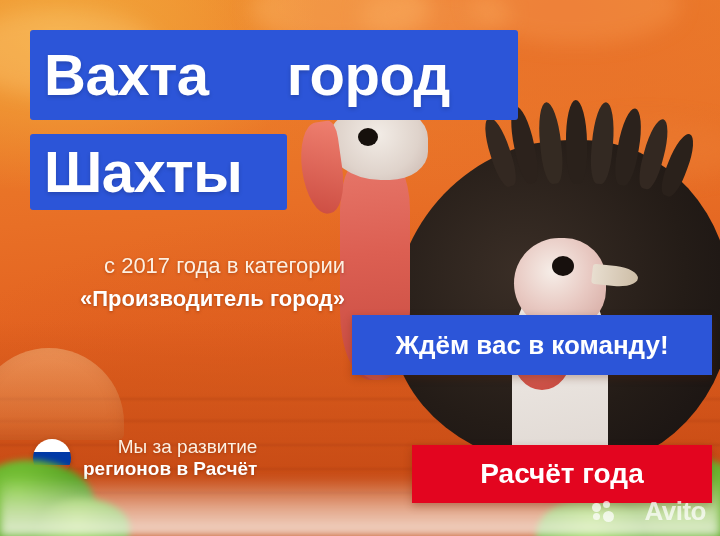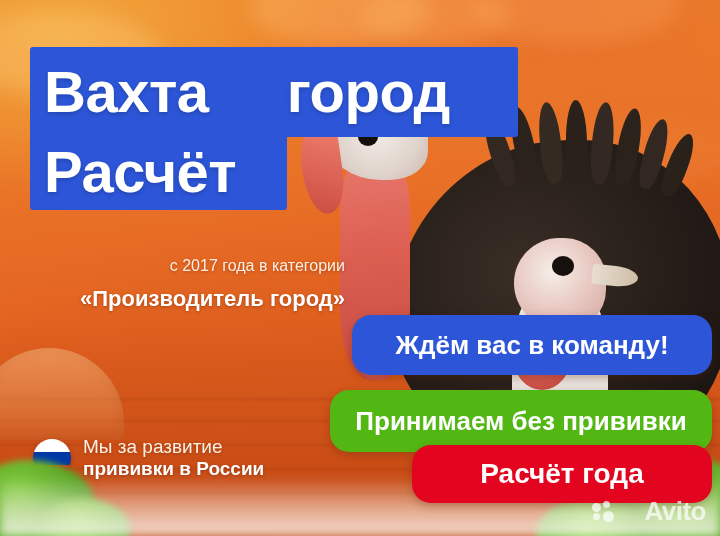--- a/index.html
+++ b/index.html
@@ -38,47 +38,47 @@
   
   .band{
     position:absolute;background:#2c55d8;border-radius:3px;
     display:flex;align-items:center;
   }
   .band span{
     color:#fff;font-weight:700;font-size:58px;line-height:1;
     letter-spacing:-.5px;white-space:pre;padding:0 14px;
     text-shadow:0 2px 4px rgba(0,0,0,.18);
   }
-  #band-1{left:30px;top:47px;width:488px;height:90px;}
+  #band-1{left:30px;top:30px;width:488px;height:90px;}
   #band-2{left:30px;top:134px;width:257px;height:76px;}
   
   .turkey-wrap{position:absolute;left:300px;top:88px;width:420px;height:400px;}
   .t-body{position:absolute;border-radius:50%;}
   .t-feather{position:absolute;background:#2a211c;border-radius:50% 50% 40% 40%;}
   
   .copy{position:absolute;left:0;top:250px;width:345px;text-align:right;}
   .copy .l1{color:#fdf0e2;font-size:22px;line-height:30px;font-weight:400;text-shadow:0 1px 3px rgba(120,40,10,.45);}
-  .copy .l2{color:#fdf0e2;font-size:16px;line-height:32px;font-weight:400;text-shadow:0 1px 3px rgba(120,40,10,.45);}
+  .copy .l2{color:#fdf0e2;font-size:22px;line-height:32px;font-weight:400;text-shadow:0 1px 3px rgba(120,40,10,.45);}
   .copy .l3{color:#ffffff;font-size:22px;line-height:34px;font-weight:700;text-shadow:0 1px 3px rgba(120,40,10,.5);}
   
-  .regions{position:absolute;left:33px;top:436px;display:flex;align-items:center;gap:12px;}
+  .regions{position:absolute;left:33px;top:436px;display:flex;align-items:center;gap:12px;text-align:right;}
   .flag{
     width:38px;height:38px;border-radius:50%;overflow:hidden;flex:0 0 auto;
     box-shadow:0 2px 5px rgba(100,35,8,.45);
   }
   .flag i{display:block;height:33.34%;}
   .flag .w{background:#ffffff;}
   .flag .b{background:#0039a6;}
   .flag .r{background:#d52b1e;}
   .regions .txt{line-height:1.18;}
   .regions .r1{color:#fdf0e2;font-size:19px;font-weight:400;text-shadow:0 1px 3px rgba(120,40,10,.45);}
   .regions .r2{color:#ffffff;font-size:19px;font-weight:700;text-shadow:0 1px 3px rgba(120,40,10,.5);}
   
   .cta{
-    position:absolute;border-radius:19px;display:flex;align-items:center;
+    position:absolute;border-radius:0;display:flex;align-items:center;
     justify-content:center;color:#fff;font-weight:700;white-space:nowrap;
     box-shadow:0 3px 8px rgba(90,30,10,.3);
   }
   #cta-blue {left:352px;top:315px;width:360px;height:60px;background:#2c55d8;font-size:26px;}
   #cta-green{left:330px;top:390px;width:382px;height:62px;background:#52b712;font-size:26px;}
   #cta-red  {left:412px;top:445px;width:300px;height:58px;background:#e3051f;font-size:28px;}
   
   .avito{
     position:absolute;right:14px;bottom:12px;display:flex;align-items:center;gap:5px;
     opacity:.72;
@@ -130,51 +130,48 @@
     <div style="position:absolute;left:28px;top:18px;width:100px;height:74px;background:radial-gradient(circle at 50% 38%,#f2ece6 0%,#dfd3cb 60%,#c9b5ad 100%);border-radius:52% 48% 42% 58%;"></div>
     <div style="position:absolute;left:58px;top:40px;width:20px;height:18px;background:#16100c;border-radius:50%;"></div>
     <div style="position:absolute;left:2px;top:34px;width:40px;height:92px;background:linear-gradient(200deg,#ef8070,#cc4c41);border-radius:50% 20% 46% 50%;transform:rotate(-8deg);"></div>
     <div style="position:absolute;left:56px;top:250px;width:44px;height:42px;background:radial-gradient(circle at 40% 32%,#f08575,#bf3f36);border-radius:50%;"></div>
   </div>
 
   <div class="band" id="band-1">
     <span>Вахта     город</span>
   </div>
   <div class="band" id="band-2">
-    <span>Расчёт</span>
+    <span>Шахты</span>
   </div>
 
   <div class="copy">
     <div class="l2">с 2017 года в категории</div>
     <div class="l3">«Производитель город»</div>
   </div>
 
   <div class="regions">
     <div class="flag">
       <i class="w"></i>
       <i class="b"></i>
       <i class="r"></i>
     </div>
     <div class="txt">
       <div class="r1">Мы за развитие</div>
-      <div class="r2">прививки в России</div>
+      <div class="r2">регионов в Расчёт</div>
     </div>
   </div>
 
   <div class="bush" style="left:-34px;bottom:-16px;width:128px;height:92px;background:radial-gradient(circle at 40% 35%,#7fc93a,#3f8c17);"></div>
   <div class="bush" style="left:34px;bottom:-28px;width:96px;height:66px;background:radial-gradient(circle at 45% 35%,#8ed246,#4a9a1c);"></div>
   <div class="bush" style="right:-30px;bottom:-18px;width:150px;height:100px;background:radial-gradient(circle at 55% 35%,#86cf3f,#3e8c17);"></div>
   <div class="bush" style="right:74px;bottom:-34px;width:110px;height:72px;background:radial-gradient(circle at 50% 35%,#8fd447,#4b9b1d);"></div>
   <div class="haze"></div>
 
   <div class="cta" id="cta-blue">
     <span>Ждём вас в команду!</span>
-  </div>
-  <div class="cta" id="cta-green">
-    <span>Принимаем без прививки</span>
   </div>
   <div class="cta" id="cta-red">
     <span>Расчёт года</span>
   </div>
 
   <div class="avito">
     <div class="dots">
       <b style="left:0;top:2px;width:9px;height:9px;"></b>
       <b style="left:11px;top:0;width:7px;height:7px;"></b>
       <b style="left:1px;top:12px;width:7px;height:7px;"></b>

